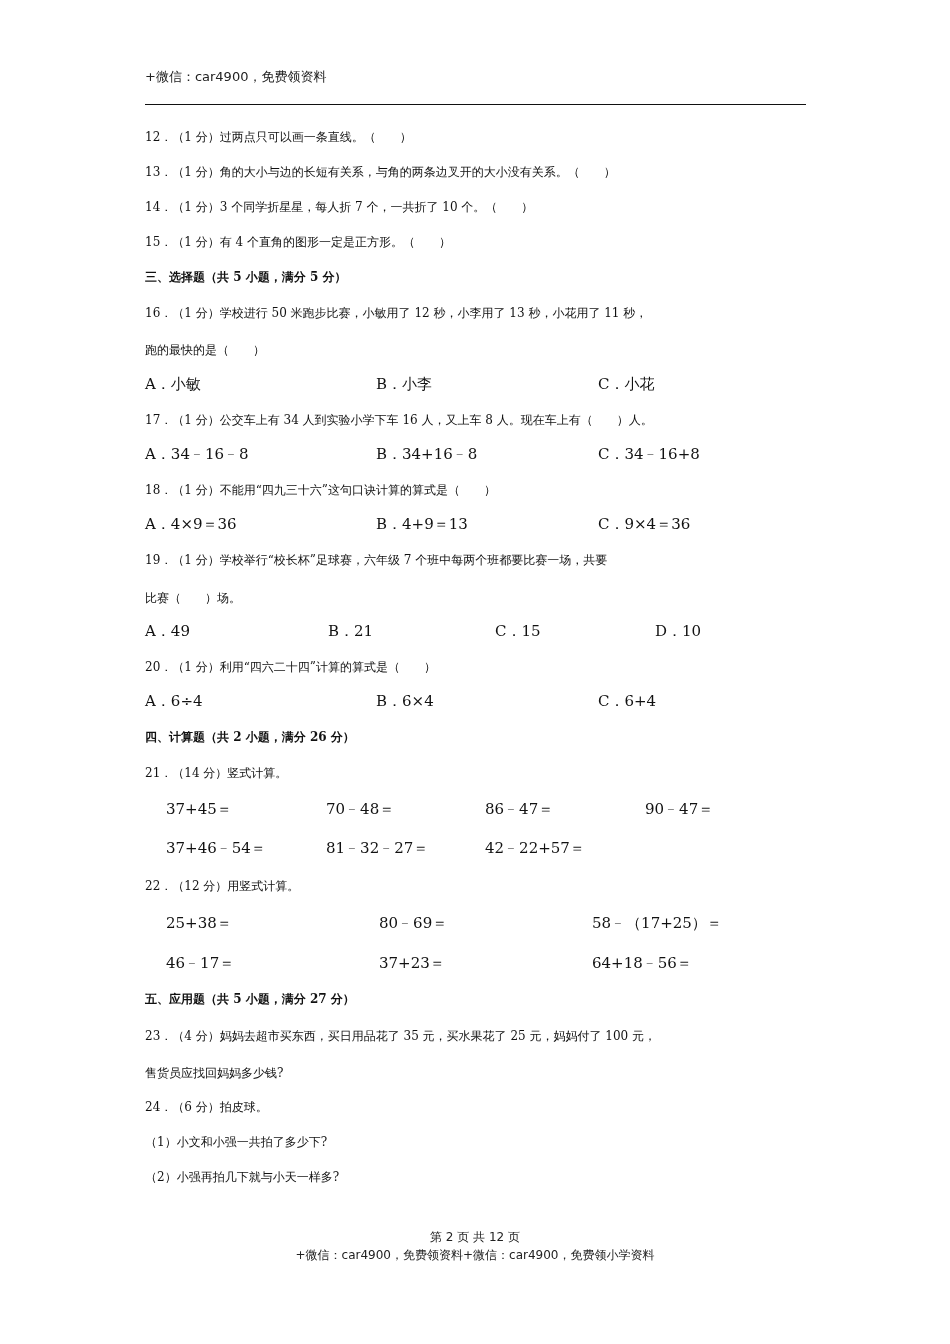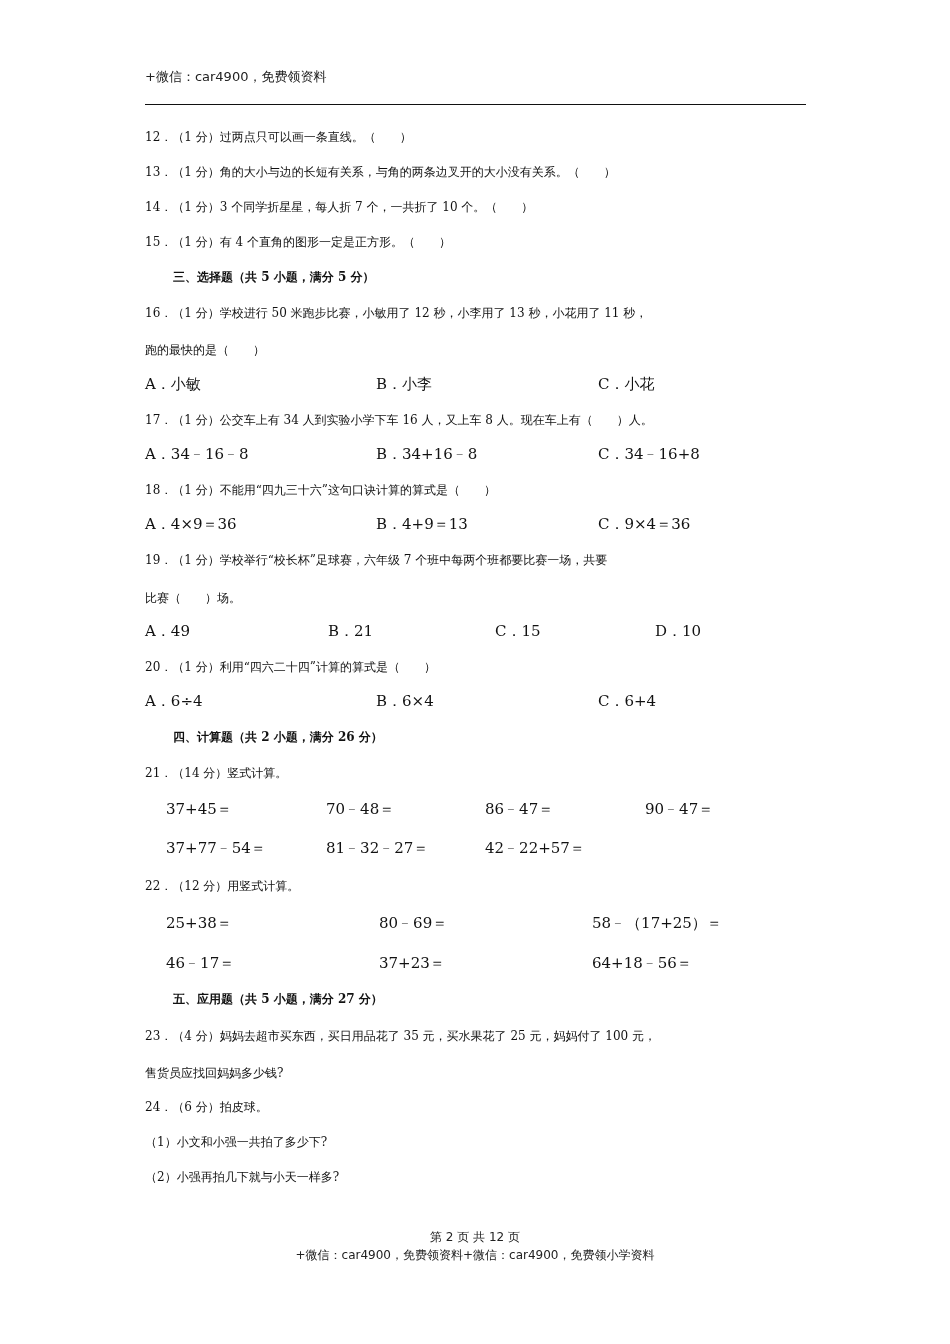--- a/index.html
+++ b/index.html
@@ -3,21 +3,21 @@
 <meta charset="utf-8">
 <style>
   html, body { margin:0; padding:0; background:#ffffff; }
   body { width:950px; height:1344px; position:relative; overflow:hidden;
          font-family:"DejaVu Serif","Liberation Serif",serif; color:#111; }
   .header-note { position:absolute; left:145px; top:68px; font-size:13px;
                  font-family:"DejaVu Sans","Liberation Sans",sans-serif; color:#222; }
   .header-rule { position:absolute; left:145px; top:104px; width:661px; height:0;
                  border-top:1.5px solid #111; }
   .line { position:absolute; left:145px; font-size:12px; white-space:nowrap; line-height:20px; }
-  .bold { font-weight:bold;margin-left:28px; }
+  .bold { font-weight:bold; }
   .opt { position:absolute; font-size:15px; white-space:nowrap; line-height:20px;text-align:center; }
   .footer { position:absolute; left:0; width:950px; text-align:center;
             font-family:"DejaVu Sans","Liberation Sans",sans-serif; font-size:12px; color:#222; }
 </style>
 </head>
 <body>
 
 <div>
   <div class="header-note">+微信：car4900，免费领资料</div>
   <div class="header-rule"></div>
@@ -57,21 +57,21 @@
   <div class="opt" style="left:376px;top:691px">B．6×4</div>
   <div class="opt" style="left:598px;top:691px">C．6+4</div>
 
   <div class="line bold" style="top:727px">四、计算题（共 2 小题，满分 26 分）</div>
 
   <div class="line" style="top:763px">21．（14 分）竖式计算。</div>
   <div class="opt" style="left:166px;top:799px">37+45＝</div>
   <div class="opt" style="left:326px;top:799px">70﹣48＝</div>
   <div class="opt" style="left:485px;top:799px">86﹣47＝</div>
   <div class="opt" style="left:645px;top:799px">90﹣47＝</div>
-  <div class="opt" style="left:166px;top:838px">37+77﹣54＝</div>
+  <div class="opt" style="left:166px;top:838px">37+46﹣54＝</div>
   <div class="opt" style="left:326px;top:838px">81﹣32﹣27＝</div>
   <div class="opt" style="left:485px;top:838px">42﹣22+57＝</div>
 
   <div class="line" style="top:876px">22．（12 分）用竖式计算。</div>
   <div class="opt" style="left:166px;top:913px">25+38＝</div>
   <div class="opt" style="left:379px;top:913px">80﹣69＝</div>
   <div class="opt" style="left:592px;top:913px">58﹣（17+25）＝</div>
   <div class="opt" style="left:166px;top:953px">46﹣17＝</div>
   <div class="opt" style="left:379px;top:953px">37+23＝</div>
   <div class="opt" style="left:592px;top:953px">64+18﹣56＝</div>

